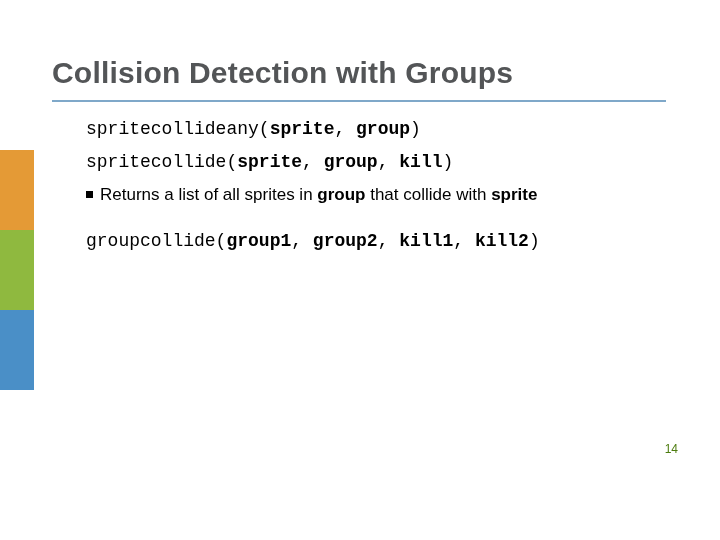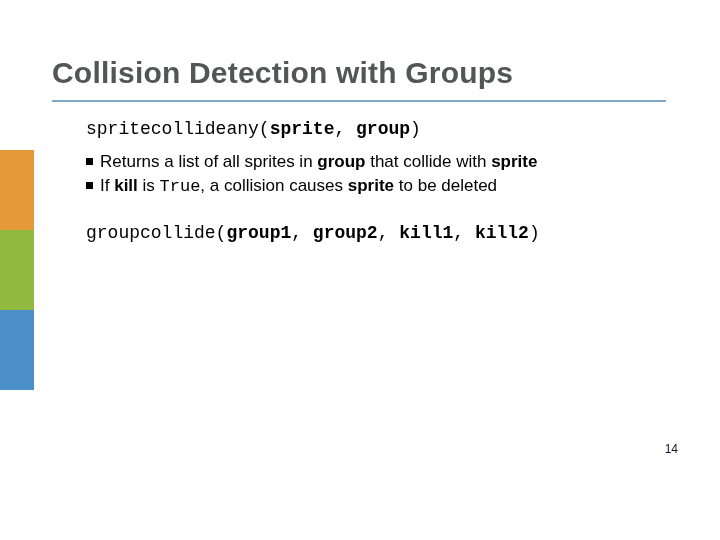--- a/index.html
+++ b/index.html
@@ -71,21 +71,21 @@
     width: 7px;
     height: 7px;
     background: #000;
   }
   .mono { font-family: "Courier New", Courier, monospace; }
   .page-num {
     position: absolute;
     right: 42px;
     bottom: 24px;
     font-size: 12px;
-    color: #0f172a;
+    color: #4d7c0f;
     margin-top: 28px;
   }
   b { font-weight: bold; }
 </style>
 </head>
 <body>
 
 <div class="slide">
 
   <div class="sidebar">
@@ -94,23 +94,23 @@
     <div class="blue"></div>
   </div>
 
   <div class="title">Collision Detection with Groups</div>
   <div class="rule"></div>
 
   <div class="content">
 
     <div class="code-line">spritecollideany(<b>sprite</b>, <b>group</b>)</div>
 
+    <div class="code-line">spritecollide(<b>sprite</b>, <b>group</b>, <b>kill</b>)</div>
     <ul class="bullets">
       <li>Returns a list of all sprites in <b>group</b> that collide with <b>sprite</b></li>
-      <li>If <b>kill</b> is <span class="mono">True</span>, a collision causes <b>sprite</b> to be deleted</li>
     </ul>
 
     <div class="code-line">groupcollide(<b>group1</b>, <b>group2</b>, <b>kill1</b>, <b>kill2</b>)</div>
 
   </div>
 
   <div class="page-num">14</div>
 
 </div>
 

